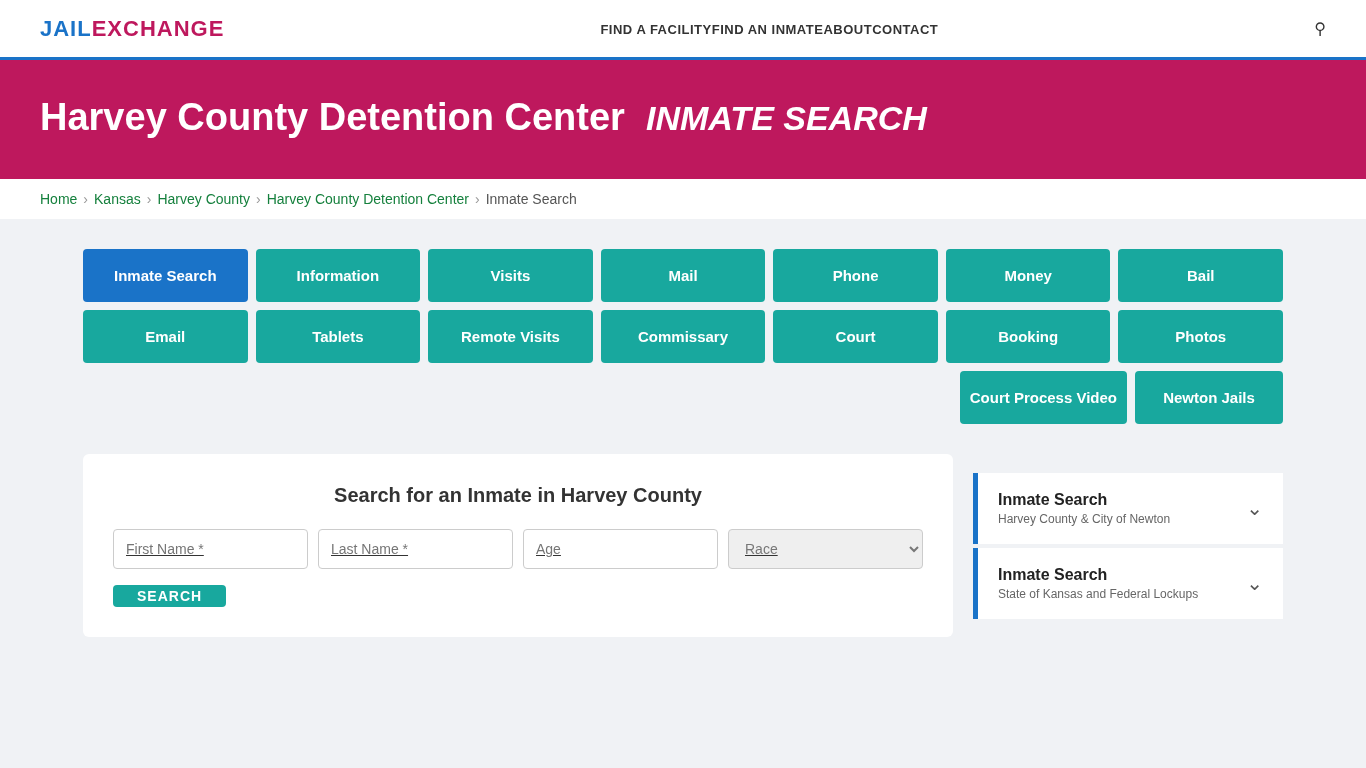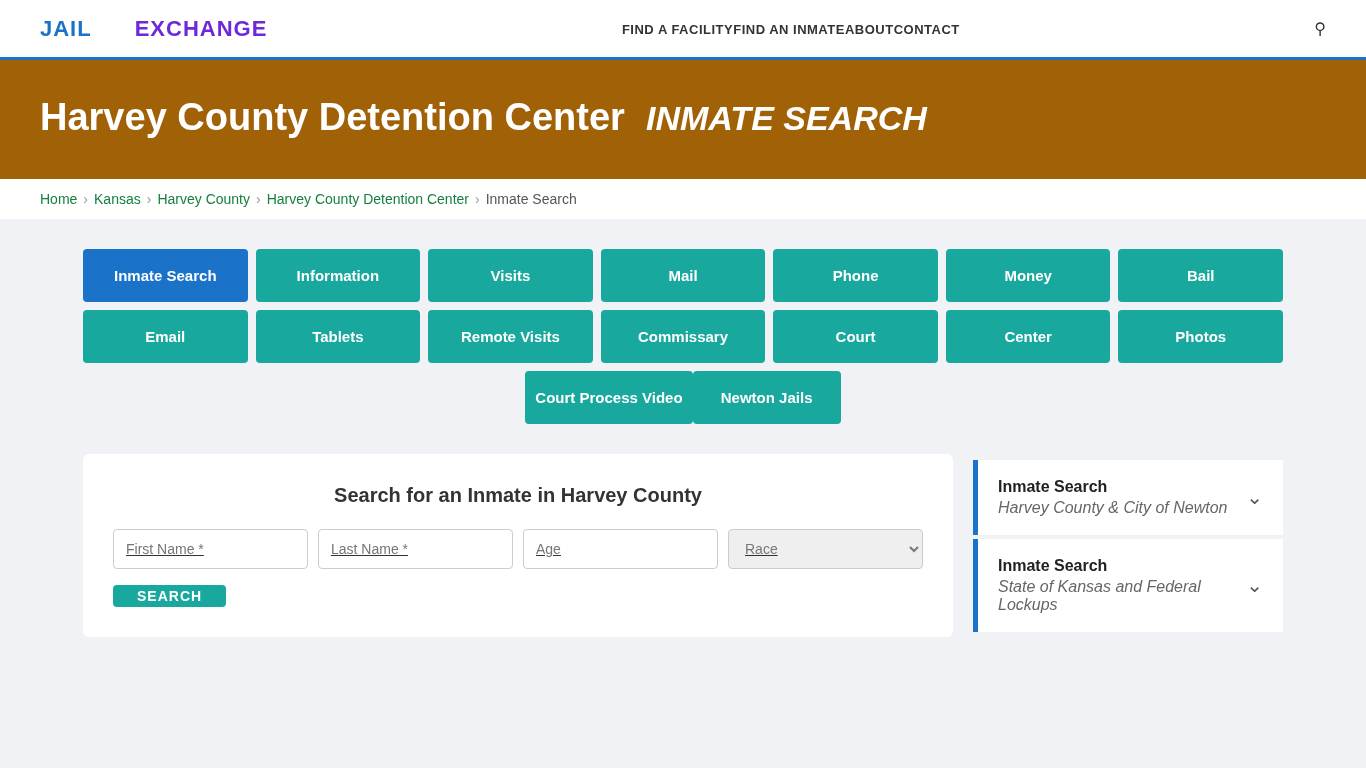--- a/index.html
+++ b/index.html
@@ -37,21 +37,21 @@
       text-transform: uppercase;
     }
     .nav-search-icon {
       font-size: 16px;
       color: #333;
       cursor: pointer;
     }
 
     
     .hero {
-      background: #a16207;
+      background: #be185d;
       padding: 36px 40px 40px;
     }
     .hero h1 {
       color: #fff;
       font-size: 38px;
       font-weight: 800;
     }
     .hero h1 em {
       font-style: italic;
       font-weight: 700;
@@ -104,21 +104,22 @@
       min-width: 148px;
       text-align: center;
       flex: 1;
       max-width: 170px;
     }
     .tab-btn.active {
       background: #1a73c8;
     }
     .tabs-row-center {
       display: flex;
-      justify-content: center;
+      gap: 8px;
+      justify-content: flex-end;
     }
     .tab-btn-center {
       background: #18a89e;
       color: #fff;
       border: none;
       border-radius: 4px;
       padding: 18px 10px;
       font-size: 15px;
       font-weight: 600;
       cursor: pointer;
@@ -194,36 +195,35 @@
       justify-content: space-between;
       align-items: center;
       cursor: pointer;
     }
     .sidebar-item-text .sidebar-item-title {
       font-size: 16px;
       font-weight: 700;
       color: #222;
     }
     .sidebar-item-text .sidebar-item-subtitle {
-      font-size: 16px;
+      font-size: 12px;
       color: #666;
       margin-top: 3px;
-      font-style: italic;
     }
     .sidebar-chevron {
       font-size: 20px;
       color: #555;
     }
   </style>
 </head>
 <body>
 
 <nav class="navbar">
   <div class="logo">
-    <span>JAIL</span><span style="color:#6d28d9;margin-left:43px;">EXCHANGE</span>
+    <span>JAIL</span><span style="color:#be185d;">EXCHANGE</span>
   </div>
   <ul class="nav-links" id="nav-menu">
       <li><a href="#">FIND A FACILITY</a></li>
       <li><a href="#">FIND AN INMATE</a></li>
       <li><a href="#">ABOUT</a></li>
       <li><a href="#">CONTACT</a></li>
     </ul>
   <span class="nav-search-icon">⚲</span>
 </nav>
 
@@ -247,21 +247,21 @@
         <button class="tab-btn">Phone</button>
         <button class="tab-btn">Money</button>
         <button class="tab-btn">Bail</button>
       </div>
       <div class="tabs-row">
         <button class="tab-btn">Email</button>
         <button class="tab-btn">Tablets</button>
         <button class="tab-btn">Remote Visits</button>
         <button class="tab-btn">Commissary</button>
         <button class="tab-btn">Court</button>
-        <button class="tab-btn">Center</button>
+        <button class="tab-btn">Booking</button>
         <button class="tab-btn">Photos</button>
       </div>
       <div class="tabs-row-center">
         <button class="tab-btn-center">Court Process Video</button>
         <button class="tab-btn-center">Newton Jails</button>
       </div>
     </div>
 
   <div class="main-sidebar">
 

